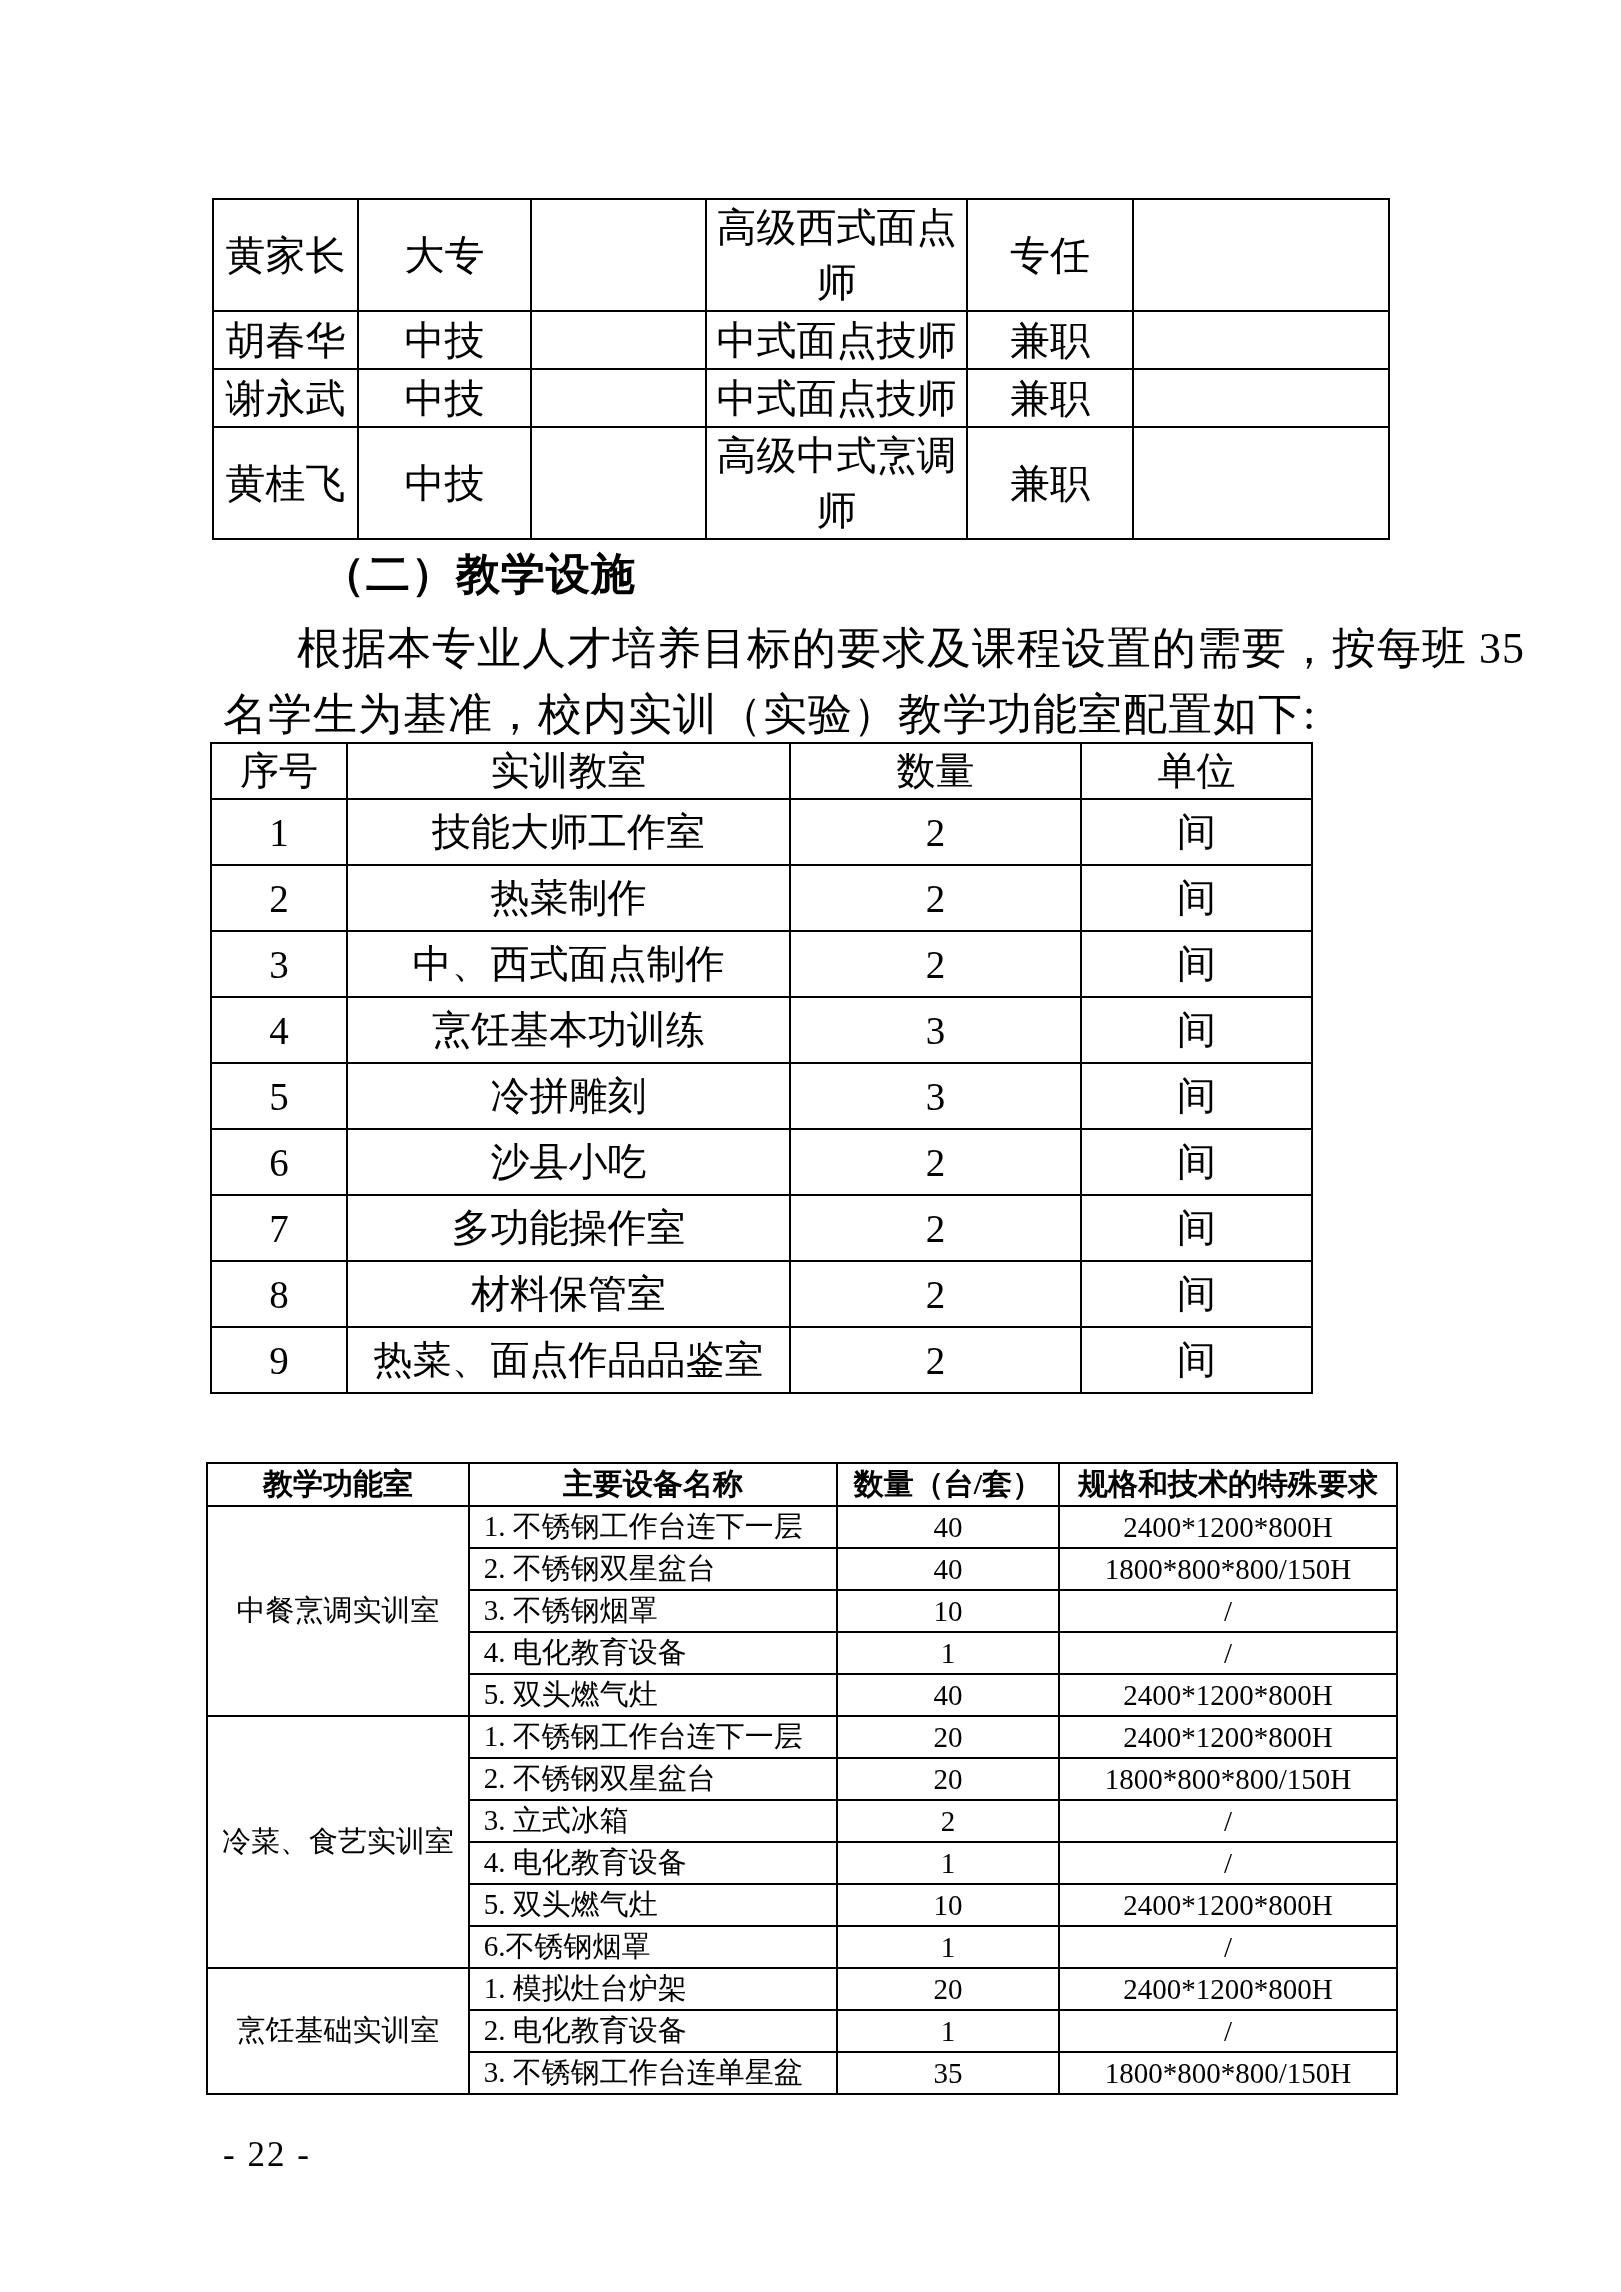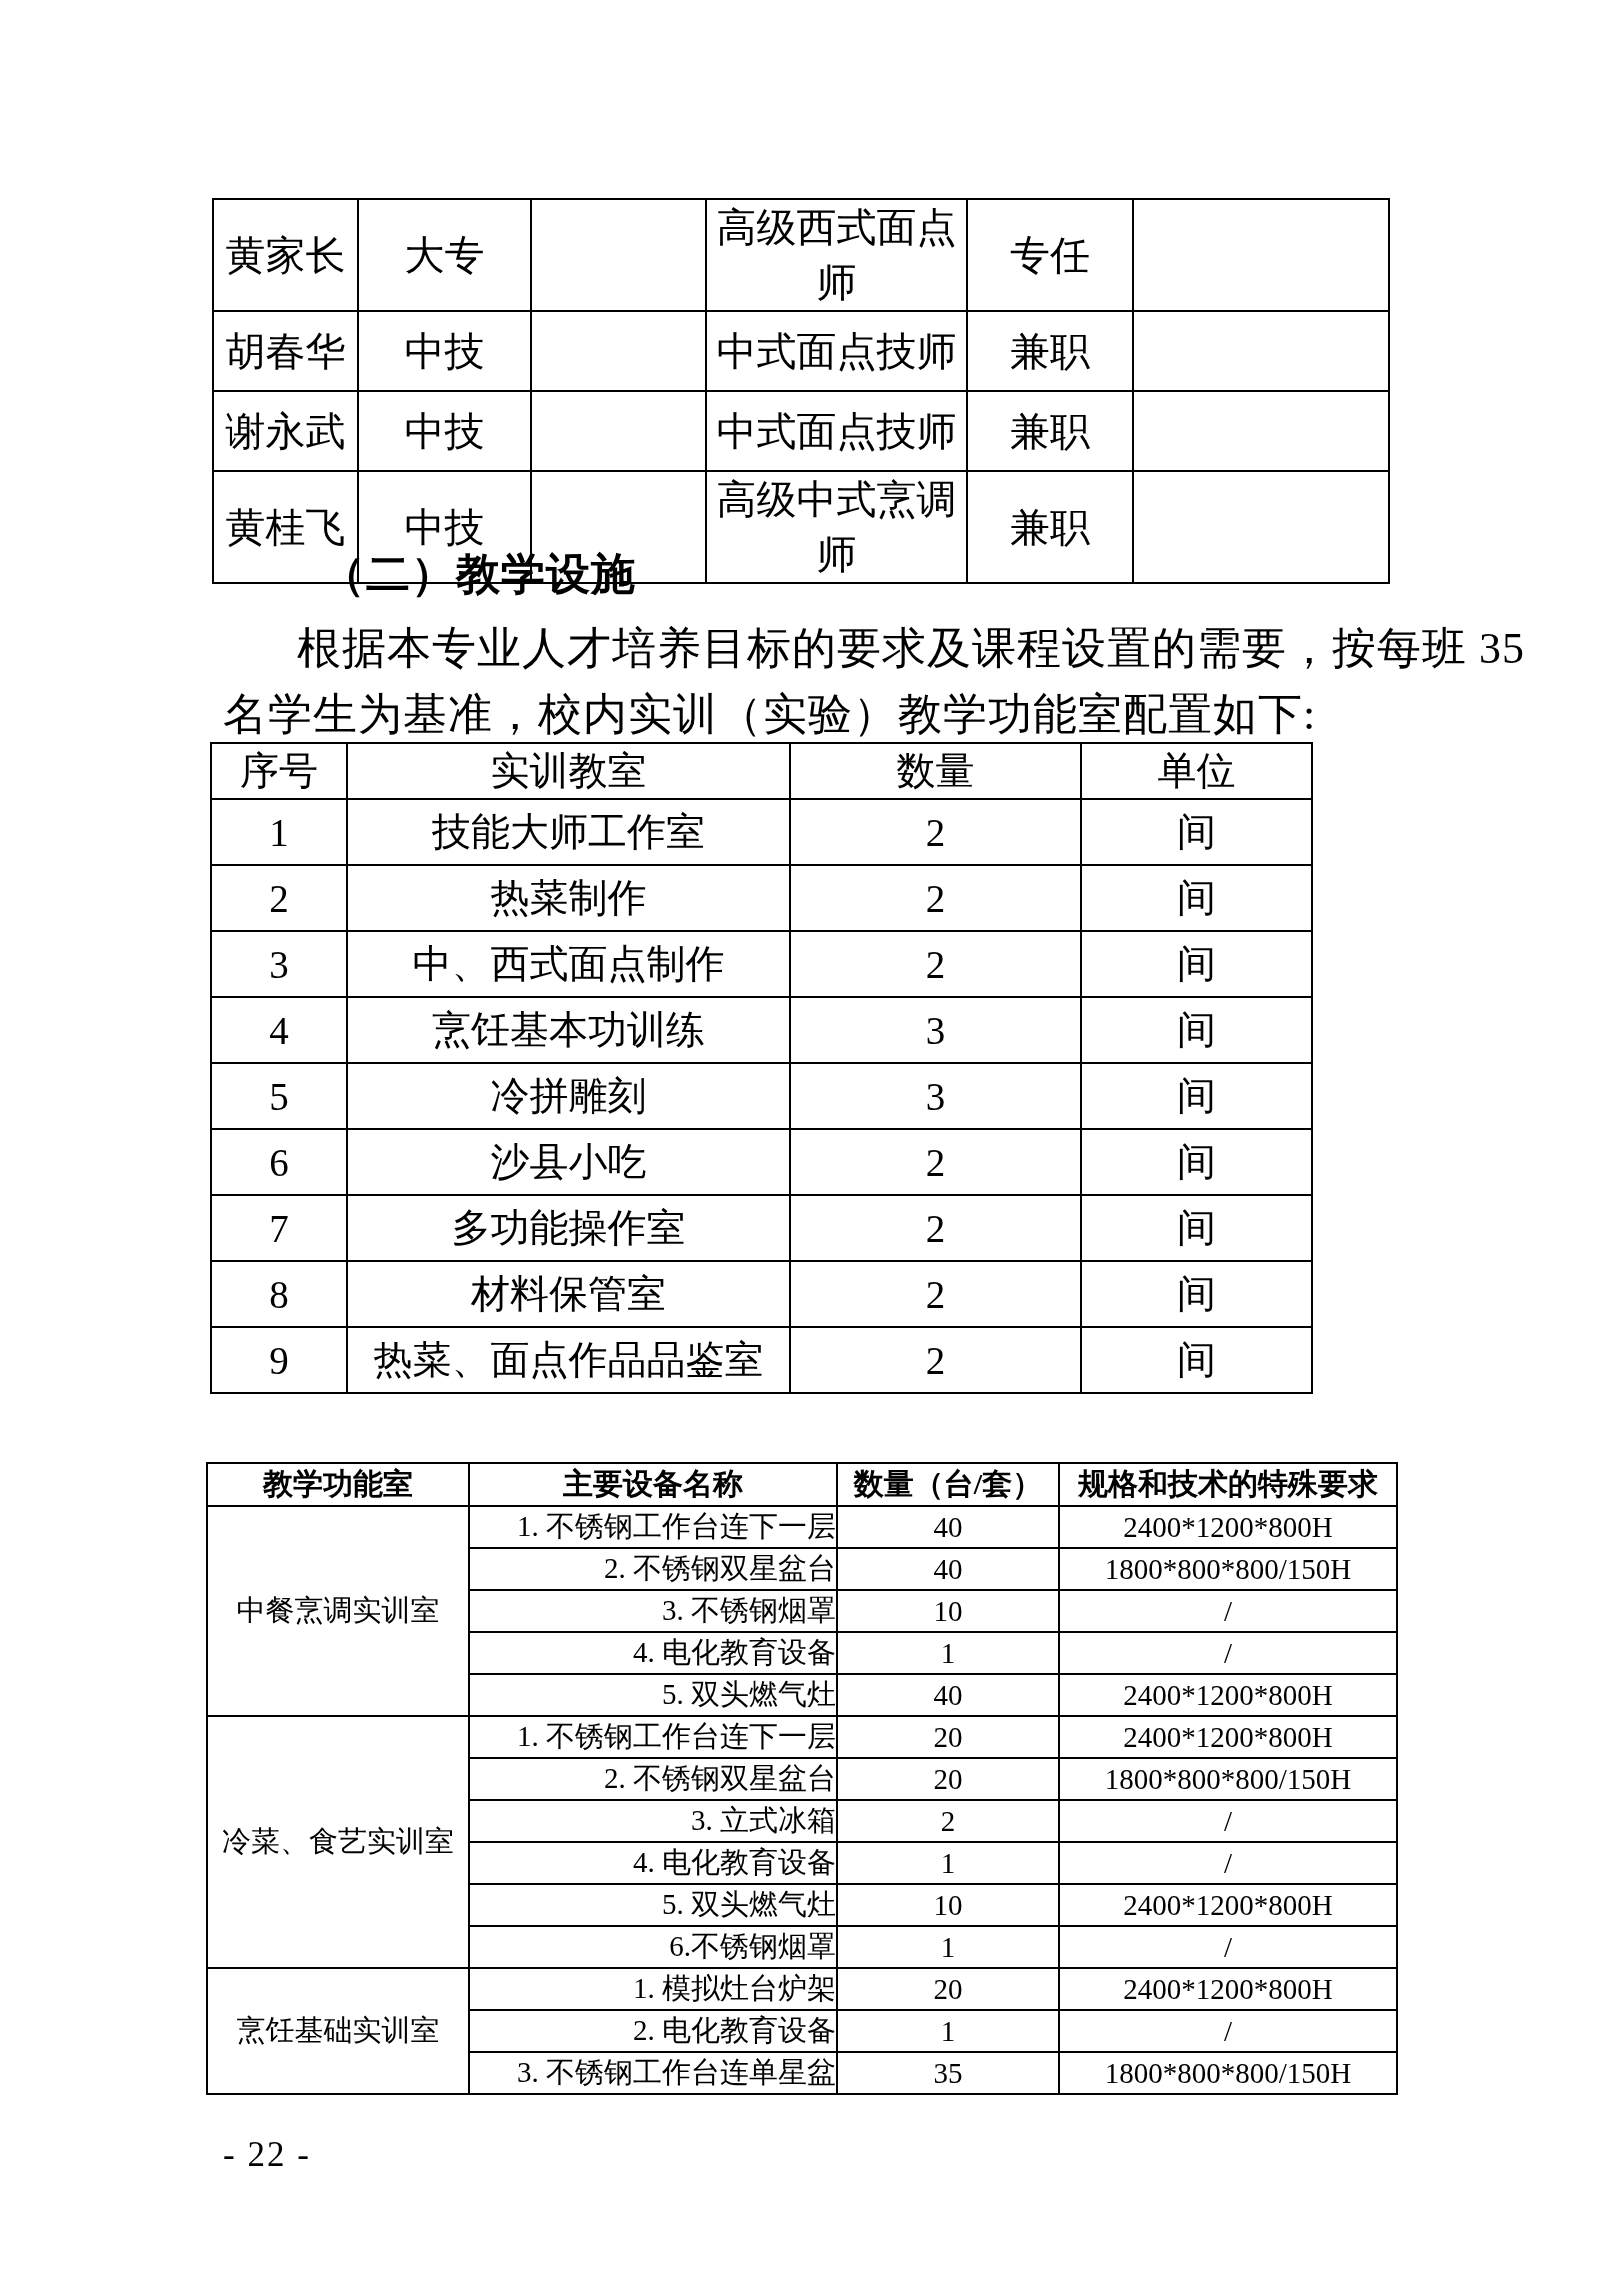--- a/index.html
+++ b/index.html
@@ -20,32 +20,32 @@
   table.doc td, table.doc th{
     border:2px solid #000;
     text-align:center;
     vertical-align:middle;
     overflow:hidden;
     font-weight:normal;
     padding:0;
   }
   
   #teacher-table{left:212px;top:198px;width:1176px;font-size:40px;}
-  #teacher-table tr{height:80px;}
+  #teacher-table tr{height:58px;}
   
   #classroom-table{left:210px;top:742px;width:1102px;font-size:39px;}
   #classroom-table thead tr{height:53px;}
   #classroom-table tbody tr{height:66px;}
   
   #equipment-table{left:206px;top:1462px;width:1189px;font-size:29px;}
   #equipment-table td{border-width:2.9px 2px;}
   #equipment-table thead tr{height:36px;margin-top:7px;}
   #equipment-table tbody tr{height:39px;}
   #equipment-table thead td{font-weight:bold;font-size:30px;}
-  #equipment-table td.device{text-align:right;padding-left:13.7px;}
+  #equipment-table td.device{text-align:left;padding-left:13.7px;}
   
   #section-heading{
     left:321px;top:545px;
     font-size:44px;font-weight:bold;
     letter-spacing:1px;
     white-space:nowrap;
   }
   .body-line{
     font-size:44px;
     white-space:nowrap;

